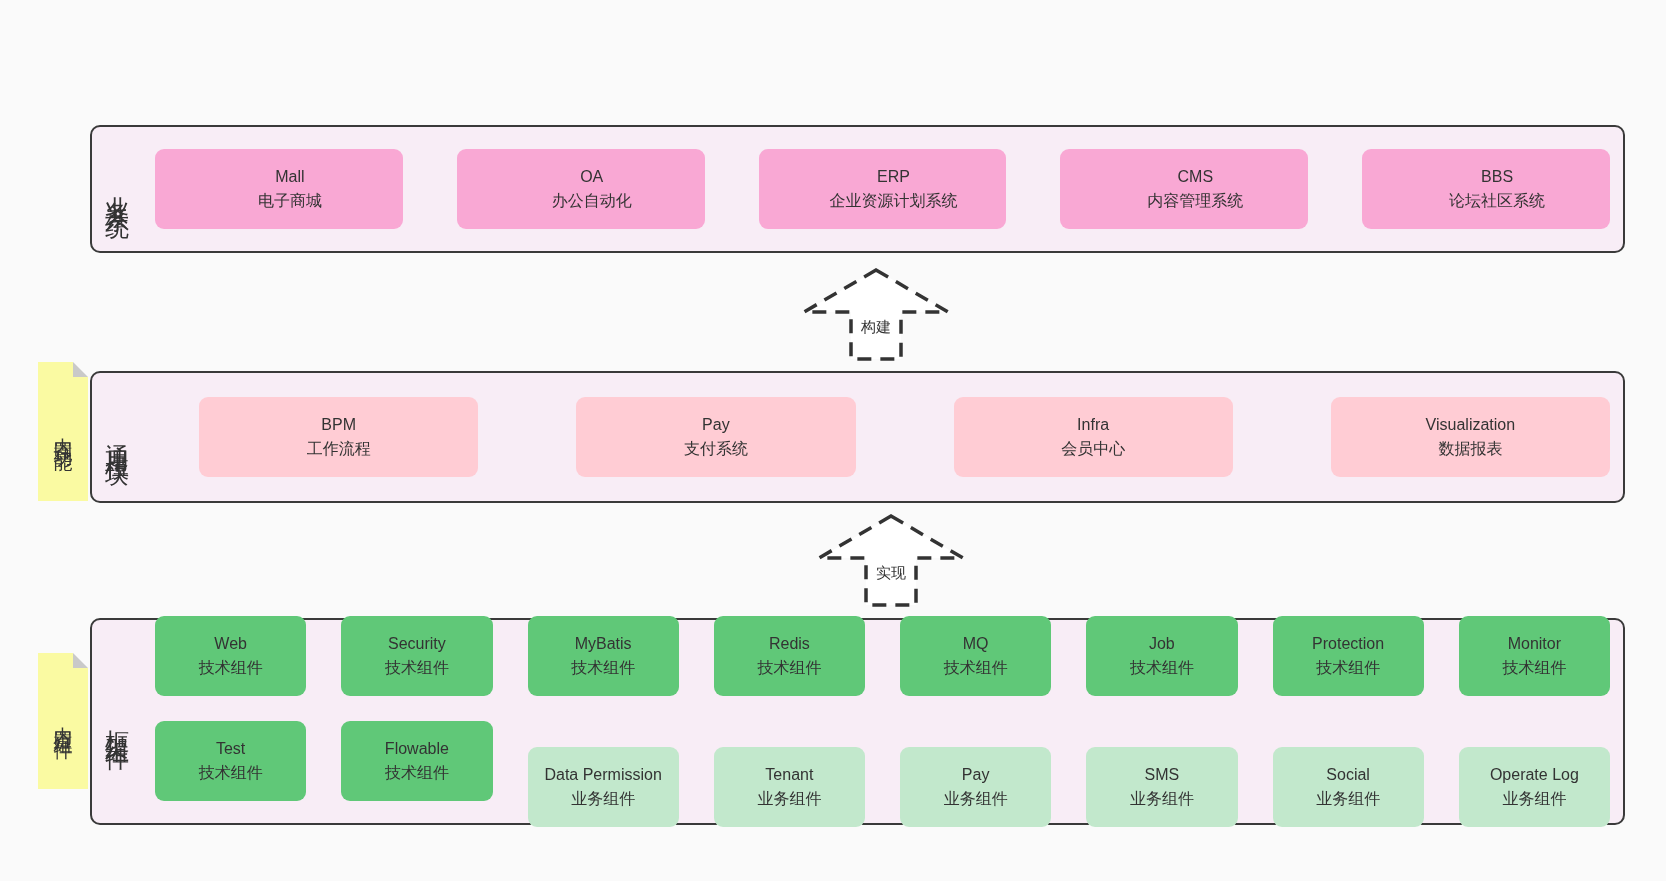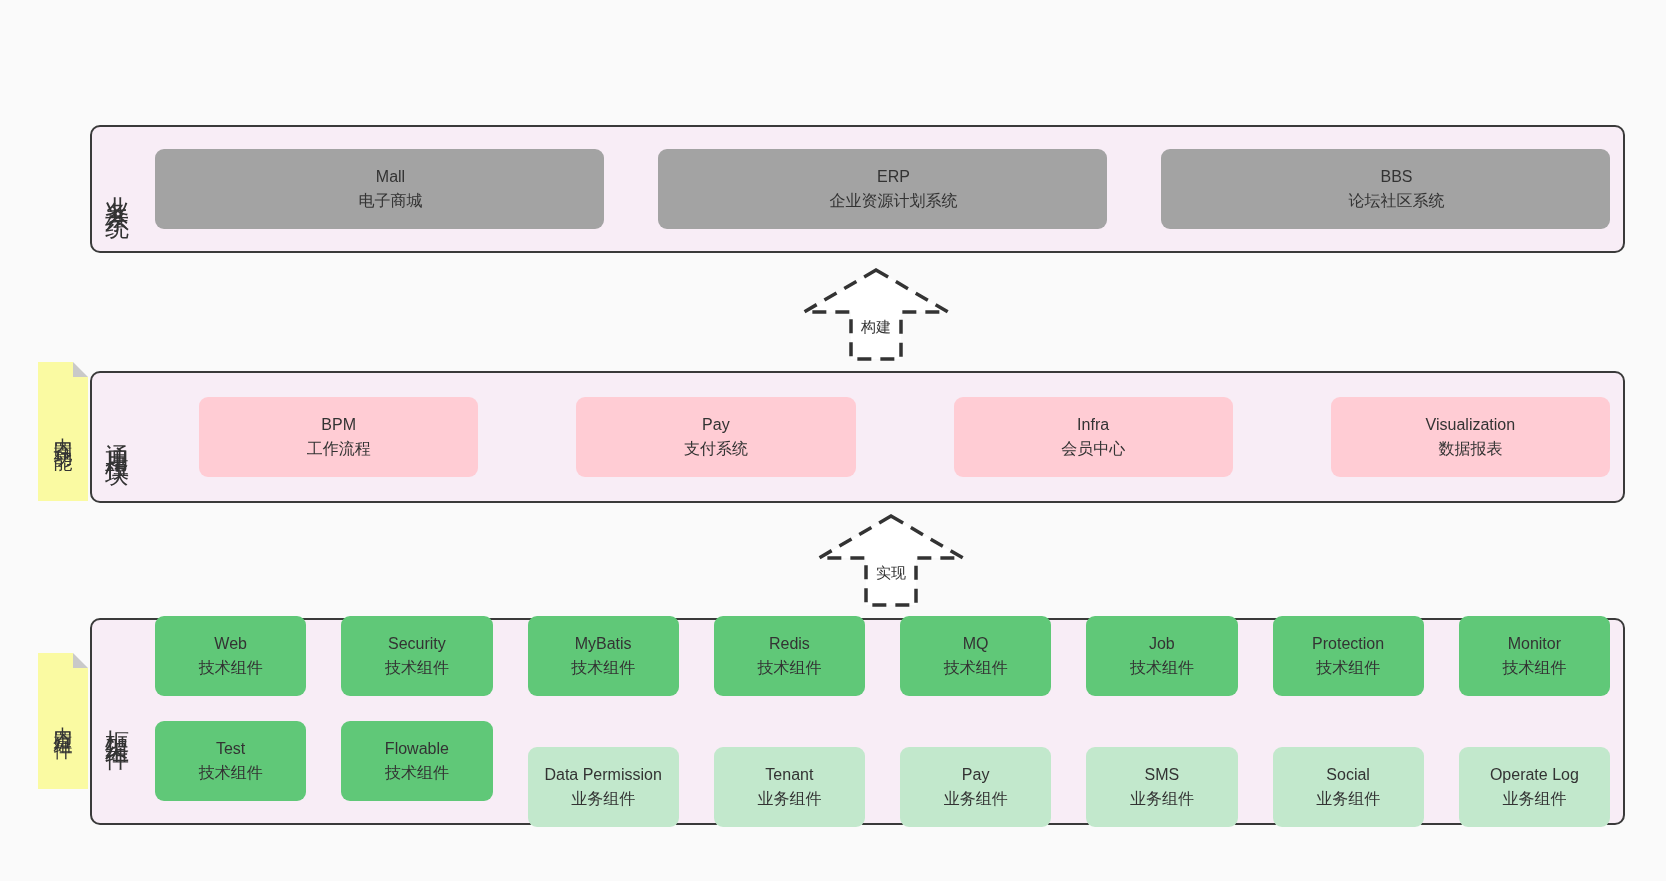--- a/index.html
+++ b/index.html
@@ -32,21 +32,21 @@
   }
   .box-row{display:flex;}
   .row-6{gap:54px;}
   .row-8{gap:35px;}
   .box{
     flex:1;height:80px;border-radius:9px;
     display:flex;flex-direction:column;align-items:center;justify-content:center;
     text-align:center;font-size:16px;line-height:1.5;color:#333;
     padding:2px 6px;box-sizing:border-box;
   }
-  .box-blue{background:#a3a3a3;padding-left:28px;}
+  .box-blue{background:#f9a8d4;padding-left:28px;}
   .box-red{background:#f56c6c;}
   .box-pink{background:#ffccd4;margin-left:44px;}
   .box-green{background:#60c878;}
   .box-lightgreen{background:#c2e8cc;margin-top:26px;}
 
   .note{
     position:absolute;width:50px;background:#fafaa2;
   }
   #note-modules{left:38px;top:362px;height:139px;}
   #note-components{left:38px;top:653px;height:136px;}
@@ -73,22 +73,30 @@
 
 <div class="layer" id="layer-business">
   <div class="side-label">业务系统</div>
   <div class="boxes-area">
     <div class="box-row row-6">
       <div class="box box-blue">
         <span>Mall</span>
         <span>电子商城</span>
       </div>
       <div class="box box-blue">
+        <span>OA</span>
+        <span>办公自动化</span>
+      </div>
+      <div class="box box-blue">
         <span>ERP</span>
         <span>企业资源计划系统</span>
+      </div>
+      <div class="box box-blue">
+        <span>CMS</span>
+        <span>内容管理系统</span>
       </div>
       <div class="box box-blue">
         <span>BBS</span>
         <span>论坛社区系统</span>
       </div>
     </div>
   </div>
 </div>
 
 <svg class="arrow-svg" id="arrow-build" width="152" height="97" viewBox="0 0 152 97">

